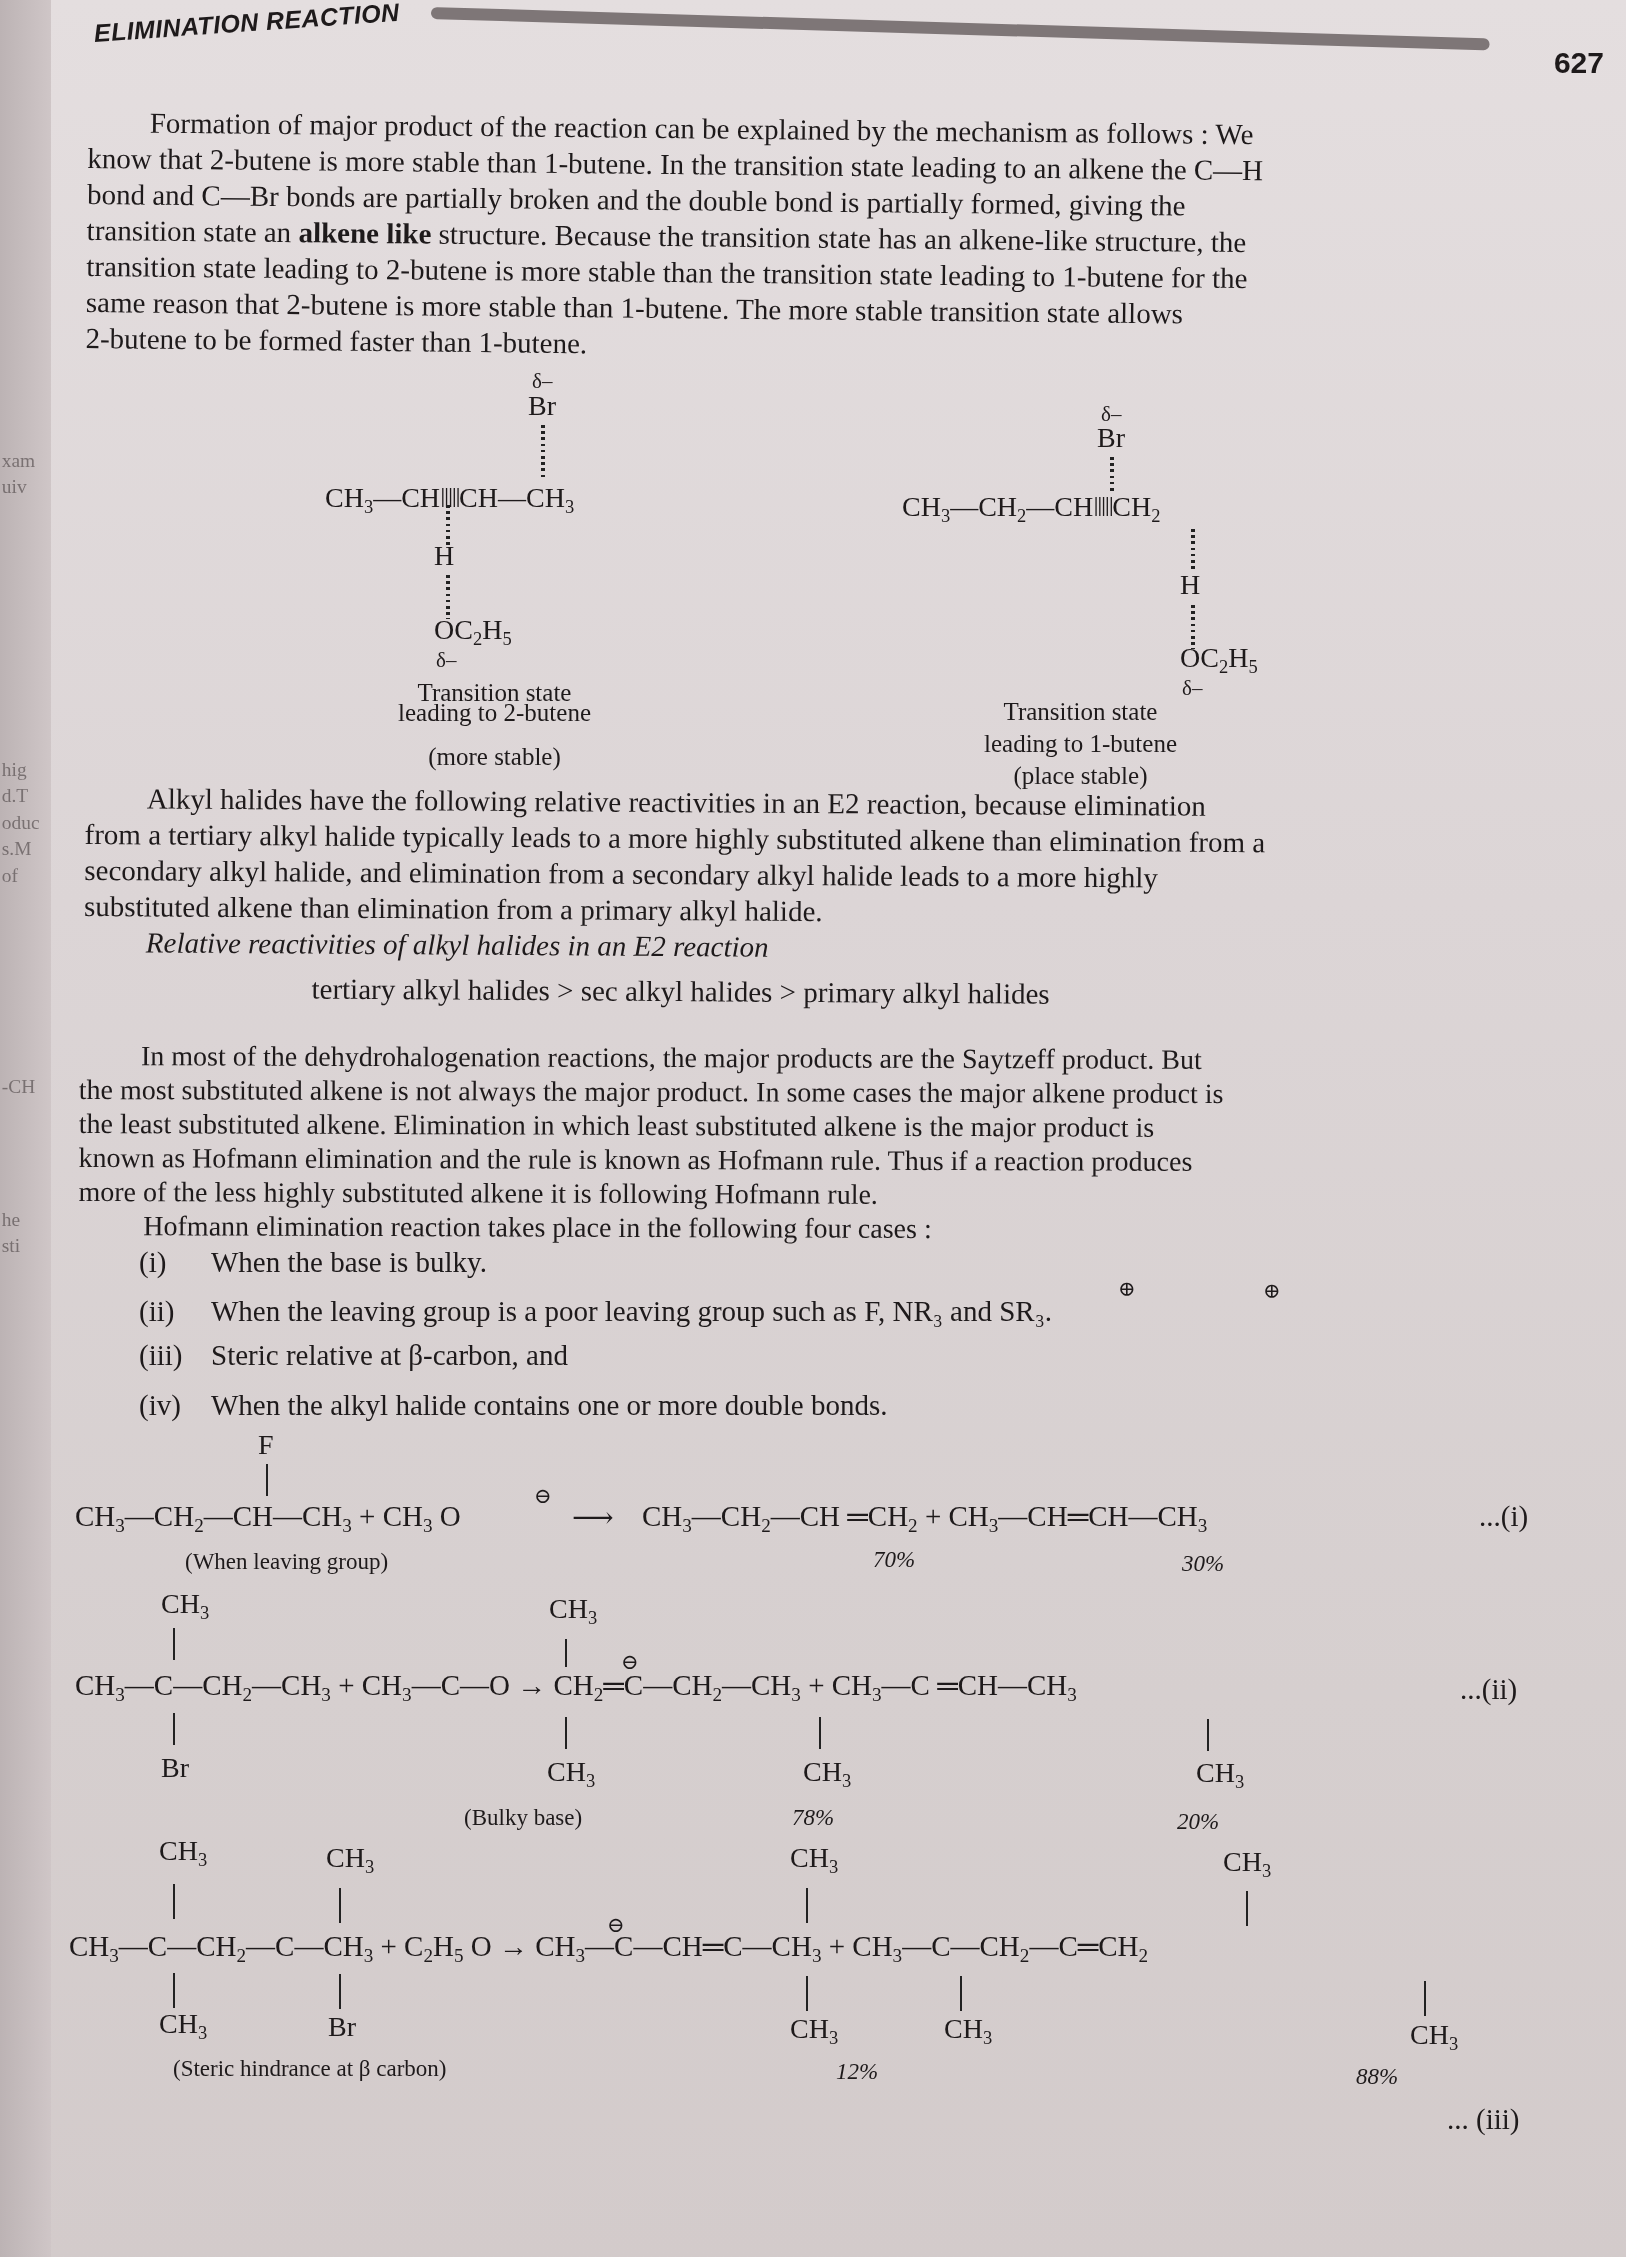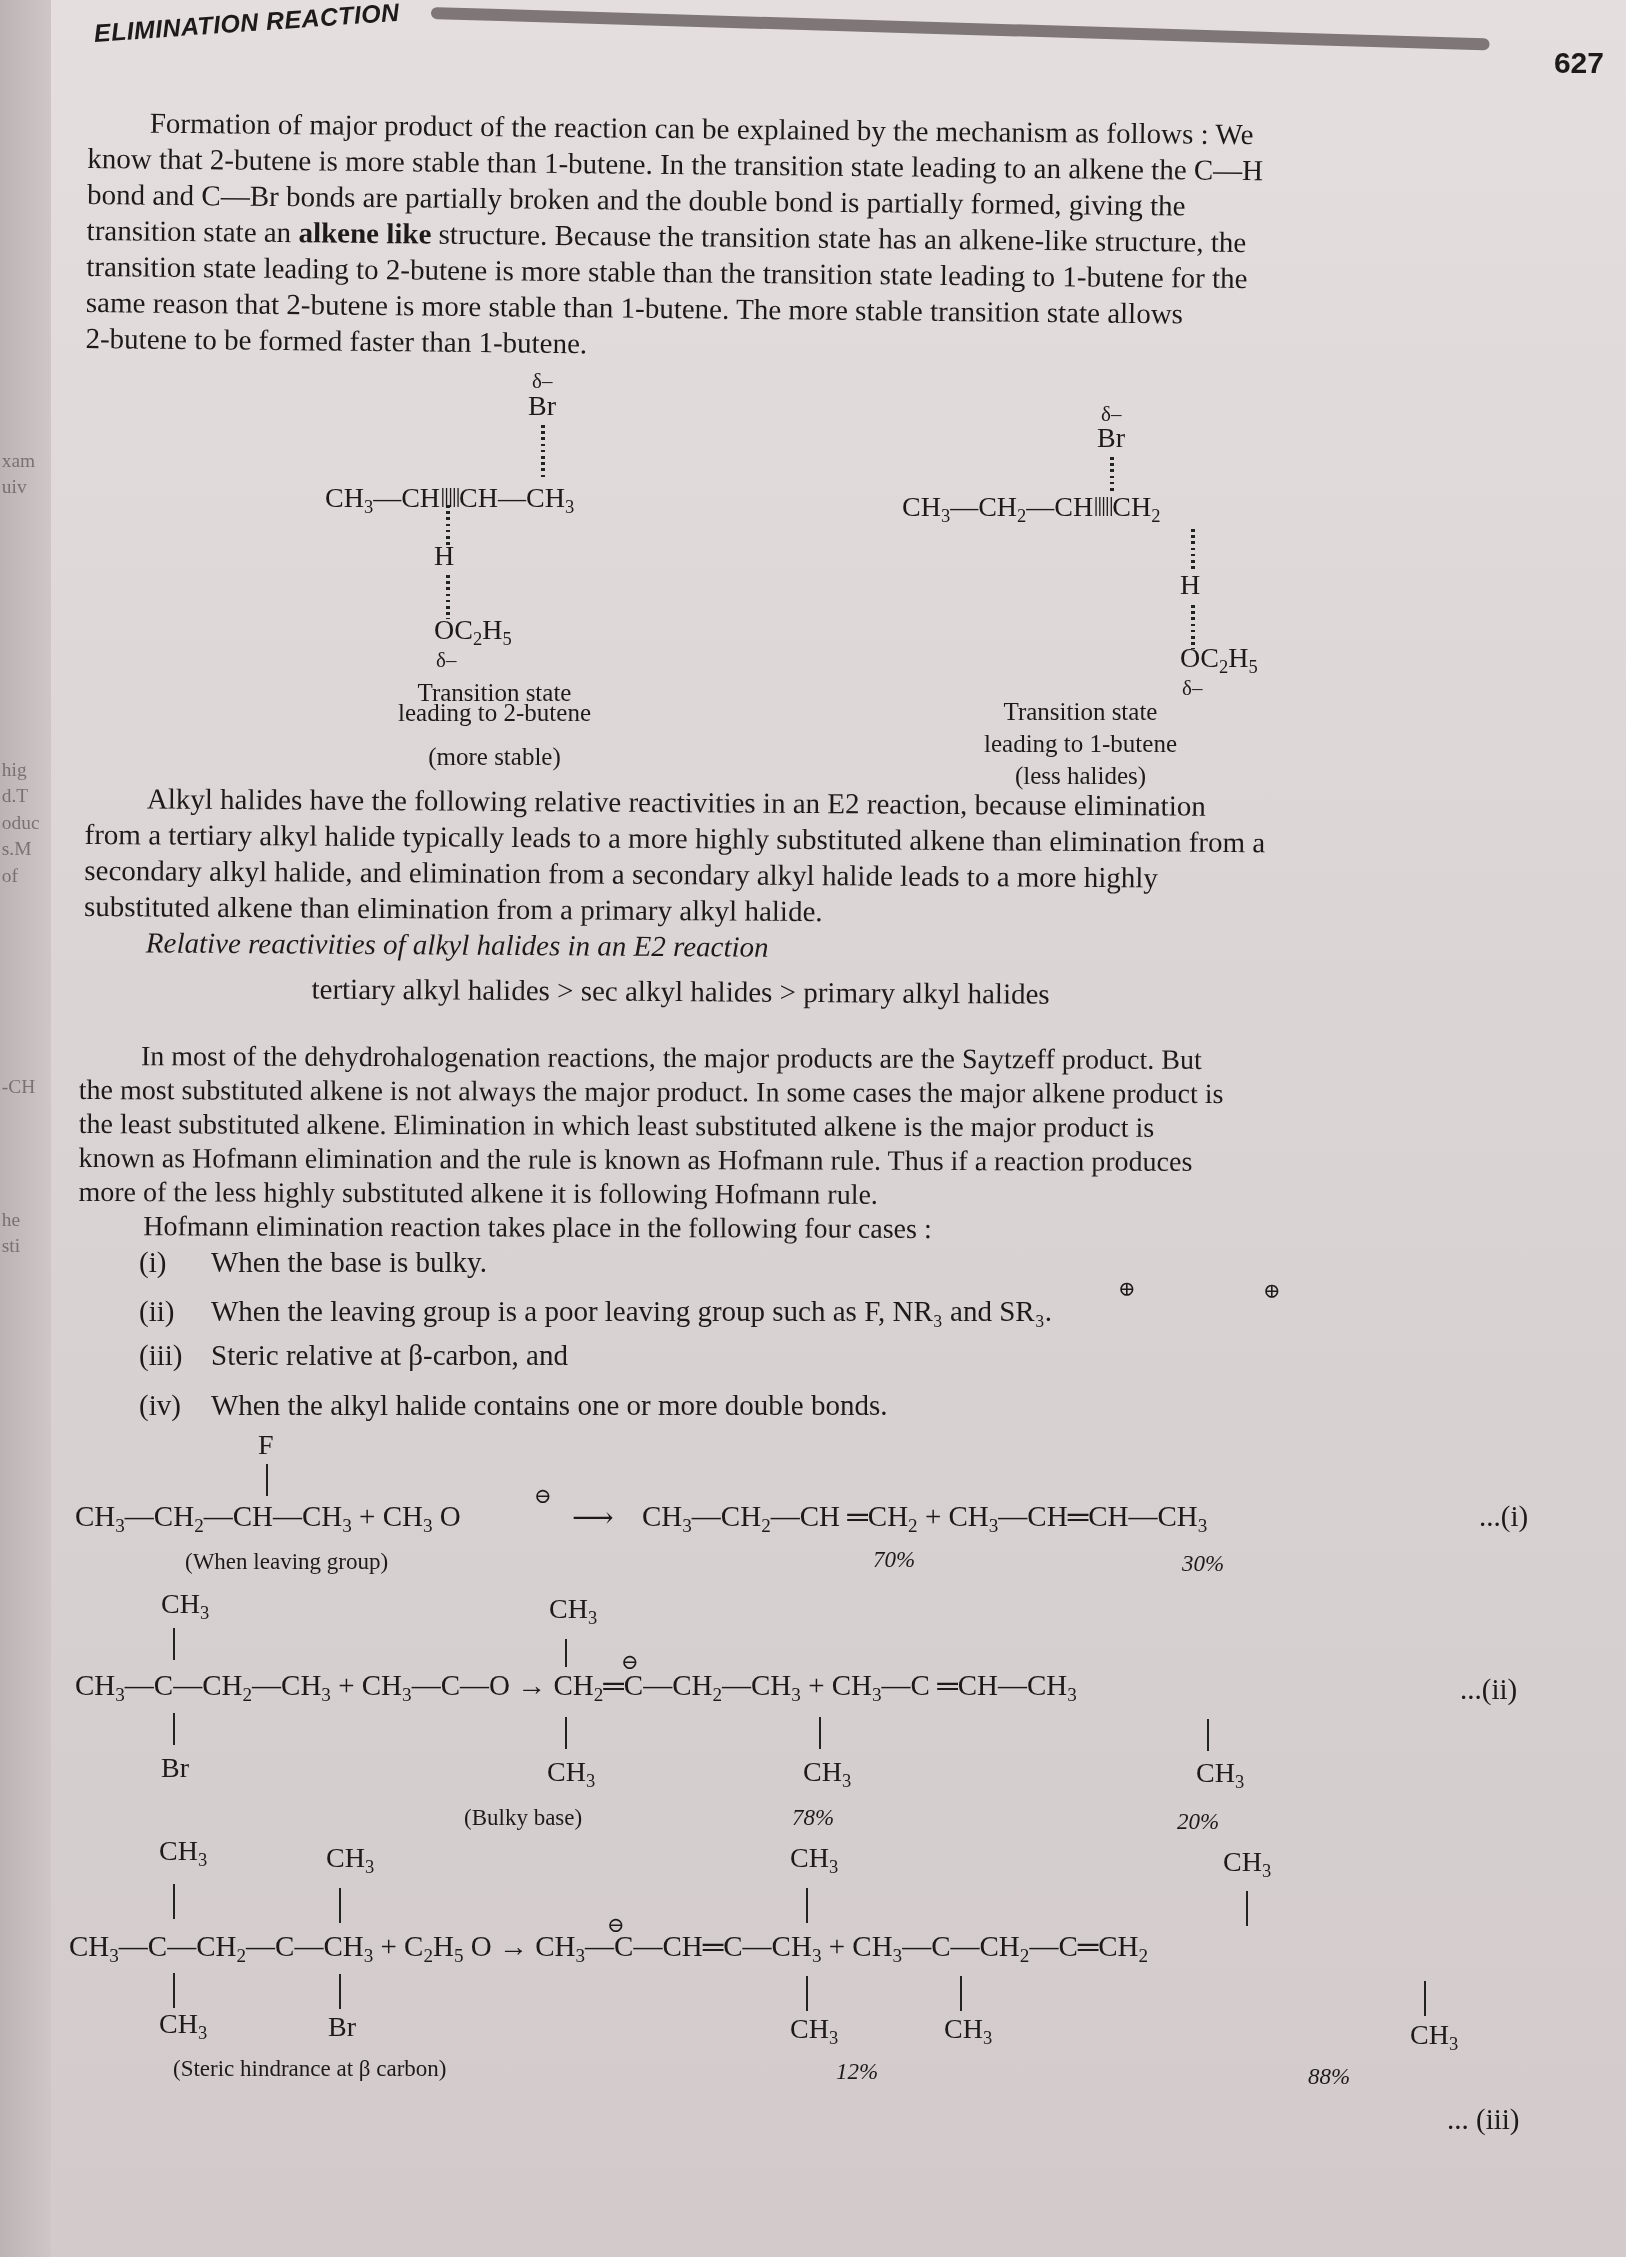--- a/index.html
+++ b/index.html
@@ -90,21 +90,21 @@
   <div class="vdash" style="left:1110px;top:457px;height:35px"></div>
   <span class="atom" style="left:902px;top:491px">CH<sub>3</sub>—CH<sub>2</sub>—CH<span style="letter-spacing:-1.8px">ǀǀǀǀǀ</span>CH<sub>2</sub></span>
   <div class="vdash" style="left:1191px;top:529px;height:42px"></div>
   <span class="atom" style="left:1180px;top:569px">H</span>
   <div class="vdash" style="left:1191px;top:605px;height:44px"></div>
   <span class="atom" style="left:1180px;top:642px">OC<sub>2</sub>H<sub>5</sub></span>
   <span class="delta" style="left:1182px;top:676px">δ–</span>
   <div class="ts" style="left:957px;top:697px">
     <div class="lbl" style="left:0;top:0;width:247px">Transition state</div>
     <div class="lbl" style="left:0;top:32px;width:247px">leading to 1-butene</div>
-    <div class="lbl" style="left:0;top:64px;width:247px">(less halides)</div>
+    <div class="lbl" style="left:0;top:64px;width:247px">(place stable)</div>
   </div>
 </div>
 
 <div class="para" style="left:85px;top:780px;width:1464px;transform:rotate(0.4deg);transform-origin:left top;">
   <p class="indent">Alkyl halides have the following relative reactivities in an E2 reaction, because elimination</p>
   <p>from a tertiary alkyl halide typically leads to a more highly substituted alkene than elimination from a</p>
   <p>secondary alkyl halide, and elimination from a secondary alkyl halide leads to a more highly</p>
   <p style="text-align:left">substituted alkene than elimination from a primary alkyl halide.</p>
   <p style="font-style:italic;padding-left:62px;text-align:left">Relative reactivities of alkyl halides in an E2 reaction</p>
   <p style="padding-left:228px;text-align:left;margin-top:8.8px">tertiary alkyl halides &gt; sec alkyl halides &gt; primary alkyl halides</p>
@@ -178,16 +178,16 @@
   <div class="vbar" style="left:806px;top:1976px;height:35px"></div>
   <div class="vbar" style="left:960px;top:1976px;height:35px"></div>
   <div class="vbar" style="left:1424px;top:1981px;height:35px"></div>
   <span class="atom" style="left:159px;top:2008px">CH<sub>3</sub></span>
   <span class="atom" style="left:328px;top:2011px">Br</span>
   <span class="atom" style="left:790px;top:2013px">CH<sub>3</sub></span>
   <span class="atom" style="left:944px;top:2013px">CH<sub>3</sub></span>
   <span class="atom" style="left:1410px;top:2019px">CH<sub>3</sub></span>
   <span class="small" style="position:absolute;left:173px;top:2056px">(Steric hindrance at β carbon)</span>
   <span class="pct" style="left:836px;top:2059px">12%</span>
-  <span class="pct" style="left:1308px;top:2064px">88%</span>
+  <span class="pct" style="left:1356px;top:2064px">88%</span>
   <span class="tag" style="left:1447px;top:2103px">... (iii)</span>
 </div>
 
 
 </body></html>

